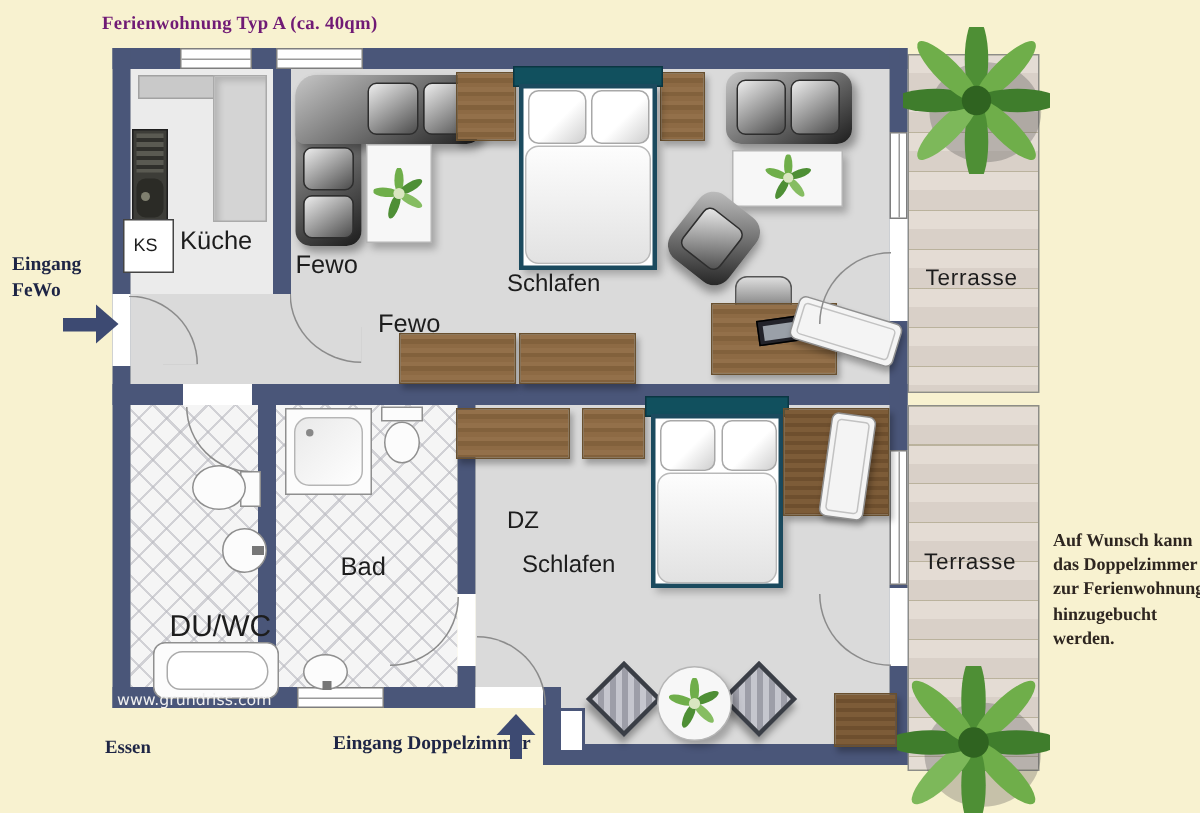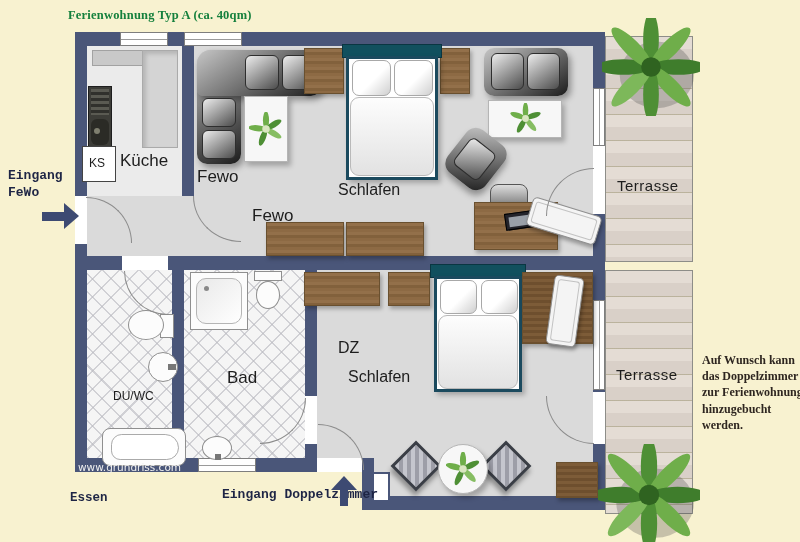--- a/index.html
+++ b/index.html
@@ -35,22 +35,22 @@
   .headboard{position:absolute;background:#11505e;border:1px solid #0a3642}
   .mattress{position:absolute;background:#fff;border:3px solid #1b4a5e;box-shadow:3px 3px 5px rgba(0,0,0,.25)}
   .pillow{position:absolute;border-radius:7px;border:1px solid #a8a8a8;background:linear-gradient(135deg,#ffffff 55%,#cfcfcf)}
   .duvet{position:absolute;border-radius:9px;border:1px solid #b9b9b9;background:linear-gradient(180deg,#fdfdfd,#e2e2e2)}
   .lounger{position:absolute;background:#f4f4f4;border:1px solid #8f8f8f;border-radius:5px;box-shadow:2px 3px 4px rgba(0,0,0,.3)}
   .lounger:after{content:"";position:absolute;inset:3px;border:1px solid #c2c2c2;border-radius:3px}
   .chair45{position:absolute;width:36px;height:36px;transform:rotate(45deg);border:3px solid #3a3e46;box-shadow:3px 4px 5px rgba(0,0,0,.35);
     background:repeating-linear-gradient(45deg,#c5c6ce 0 4px,#9d9ea8 4px 8px)}
   .fix{position:absolute;background:#fcfcfc;border:1px solid #8f8f8f}
   
-  .title{position:absolute;font-family:"Liberation Serif",serif;font-weight:bold;font-size:12.5px;color:#15803d;letter-spacing:.2px}
-  .ann{position:absolute;font-family:Liberation Mono, monospace;font-weight:bold;font-size:13px;color:#1e2545;line-height:1.3}
+  .title{position:absolute;font-family:"Liberation Serif",serif;font-weight:bold;font-size:12.5px;color:#701a75;letter-spacing:.2px}
+  .ann{position:absolute;font-family:Liberation Serif, serif;font-weight:bold;font-size:13px;color:#1e2545;line-height:1.3}
   .note{position:absolute;font-family:"Liberation Serif",serif;font-weight:bold;font-size:12px;color:#2e2620;width:104px;line-height:1.35}
   .rlabel{position:absolute;color:#1d1d1d;font-size:16px}
   .watermark{position:absolute;font-size:10.5px;font-family:"DejaVu Sans",sans-serif;color:#efefef}
   
   .arrow-e{position:absolute;width:38px;height:28px}
   .arrow-e .bar{position:absolute;left:0;top:10px;width:22px;height:9px;background:#3d4a72}
   .arrow-e .head{position:absolute;left:22px;top:1px;width:0;height:0;border-left:15px solid #3d4a72;border-top:13px solid transparent;border-bottom:13px solid transparent}
   .arrow-n{position:absolute;width:26px;height:30px}
   .arrow-n .head{position:absolute;left:0;top:0;width:0;height:0;border-bottom:14px solid #3d4a72;border-left:13px solid transparent;border-right:13px solid transparent}
   .arrow-n .bar{position:absolute;left:9px;top:14px;width:8px;height:16px;background:#3d4a72}
@@ -238,21 +238,21 @@
       <circle cx="50" cy="50" r="10" fill="#2f6320"></circle>
     </g>
 </svg>
 
 <div class="rlabel" style="left:120px;top:151px;font-size:17px">Küche</div>
 <div class="rlabel" style="left:89px;top:156px;font-size:12px">KS</div>
 <div class="rlabel" style="left:197px;top:167px;font-size:17px">Fewo</div>
 <div class="rlabel" style="left:252px;top:206px;font-size:17px">Fewo</div>
 <div class="rlabel" style="left:338px;top:181px">Schlafen</div>
 <div class="rlabel" style="left:617px;top:177px;font-size:15px;letter-spacing:.5px">Terrasse</div>
-<div class="rlabel" style="left:113px;top:389px;font-size:12px">DU/WC</div>
+<div class="rlabel" style="left:113px;top:407px;font-size:20px">DU/WC</div>
 <div class="rlabel" style="left:227px;top:368px;font-size:17px">Bad</div>
 <div class="rlabel" style="left:338px;top:339px">DZ</div>
 <div class="rlabel" style="left:348px;top:368px">Schlafen</div>
 <div class="rlabel" style="left:616px;top:366px;font-size:15px;letter-spacing:.5px">Terrasse</div>
 
 <div class="title" style="left:68px;top:8px">Ferienwohnung Typ A (ca. 40qm)</div>
 <div class="ann" style="left:8px;top:168px">
   <div>Eingang</div>
   <div>FeWo</div>
 </div>

